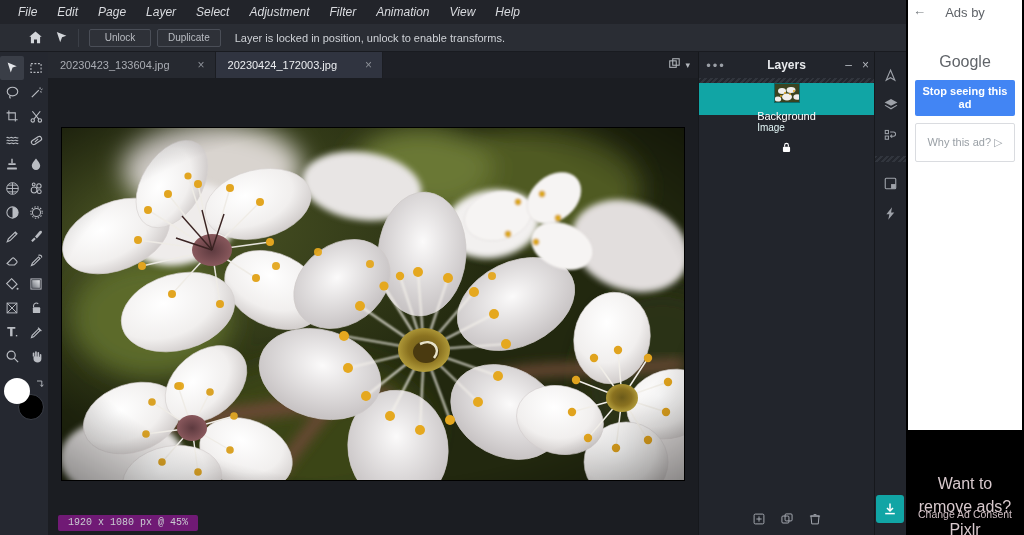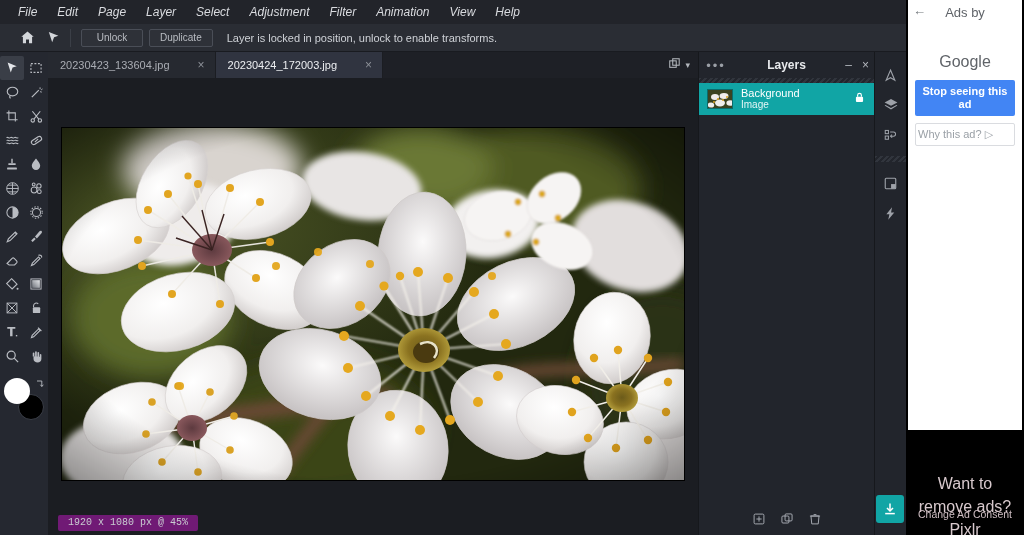--- a/index.html
+++ b/index.html
@@ -9,21 +9,21 @@
     background:#1b1d22; color:#d6d8dc;
     font-size:12px; position:relative;
   }
   .app { position:absolute; left:0; top:0; width:906px; height:535px; background:#1e2026; }
 
   
   .menubar { height:24px; background:#22242a; display:flex; align-items:center; padding-left:8px; }
   .menubar .mi { padding:0 10px; height:24px; line-height:24px; font-size:12px; color:#d9dbdf; cursor:default;font-style:italic; }
 
   
-  .subbar { height:28px; background:#2a2d34; display:flex; align-items:center; padding-left:14px; border-bottom:1px solid #191b20; }
+  .subbar { height:28px; background:#2a2d34; display:flex; align-items:center; padding-left:22px; border-bottom:1px solid #191b20; }
   .sb-ico { width:26px; height:26px; display:flex; align-items:center; justify-content:center; }
   .sb-sep { width:1px; height:18px; background:#3b3f47; margin:0 4px; }
   .btn-ghost {
     height:18px; min-width:62px; padding:0 10px; margin-left:6px;
     background:#2e3138; border:1px solid #4a4e57; border-radius:2px;
     color:#b9bcc2; font-size:10px; line-height:16px; text-align:center; cursor:pointer;
   }
   .hint { margin-left:14px; font-size:11px; color:#cfd2d7; }
 
   
@@ -75,21 +75,21 @@
     border-left:1px solid #16181c;
   }
   .lp-head { height:26px; display:flex; align-items:center; background:#22252c; }
   .lp-dots { width:34px; text-align:center; color:#9b9fa6; letter-spacing:2px; font-size:13px; cursor:pointer; }
   .lp-title { flex:1; text-align:center; font-size:12px; color:#e7e9ec; font-weight:bold; }
   .lp-btn { width:17px; text-align:center; color:#b2b6bc; font-size:12px; cursor:pointer; }
   .lp-grip { height:5px; background:repeating-linear-gradient(135deg,#31353d 0 2px,#22252c 2px 4px); }
   .layerrow {
     height:32px; display:flex; align-items:center; gap:8px; padding:0 8px; cursor:pointer;
   }
-  .layerrow.selected { background:#11a5a5; }
+  .layerrow.selected { background:#11a5a5;flex-direction:column; }
   .thumb {
     width:26px; height:20px; flex:0 0 auto; border:1px solid rgba(0,0,0,.35);
     overflow:hidden; position:relative;
   }
   .ltext { flex:1; line-height:1.05; }
   .lname { font-size:11px; color:#ffffff; }
   .lkind { font-size:10px; color:#e3f6f6; }
   .lockico { color:#fff; }
   .lp-foot {
     position:absolute; left:0; right:0; bottom:0; height:30px;
@@ -115,21 +115,21 @@
   .adwhite { position:absolute; left:2px; top:0; width:114px; height:430px; background:#fff; color:#5f6368; }
   .ad-back { position:absolute; left:5px; top:3px; font-size:13px; color:#70757a; cursor:pointer; }
   .ad-by { padding-top:6px; text-align:center; font-size:13px; line-height:1.15; color:#5f6368; }
   .ad-by .g { display:block; font-size:16px; color:#5f6368;margin-top:32px; }
   .ad-stop {
     margin:9px auto 4px; width:100px; background:#4285f4; color:#fff; border-radius:2px;
     font-size:11px; text-align:center; padding:5px 2px; line-height:1.15; cursor:pointer;font-weight:bold;
   }
   .ad-why {
     margin:7px auto 0; width:100px; background:#fff; border:1px solid #dadce0; border-radius:2px;
-    font-size:11px; color:#9aa0a6; text-align:left; padding:4px 2px; cursor:pointer;
+    font-size:11px; color:#9aa0a6; text-align:center; padding:12px 2px; cursor:pointer;
   }
   .ad-promo {
     position:absolute; left:4px; top:444px; width:110px; text-align:center;
     font-size:16px; line-height:1.45; color:#d8c9cd;margin-top:28px;
   }
   .ad-consent {
     position:absolute; left:4px; top:508px; width:110px; text-align:center;
     font-size:10.5px; color:#cdbcc1; cursor:pointer;
   }
 </style>

